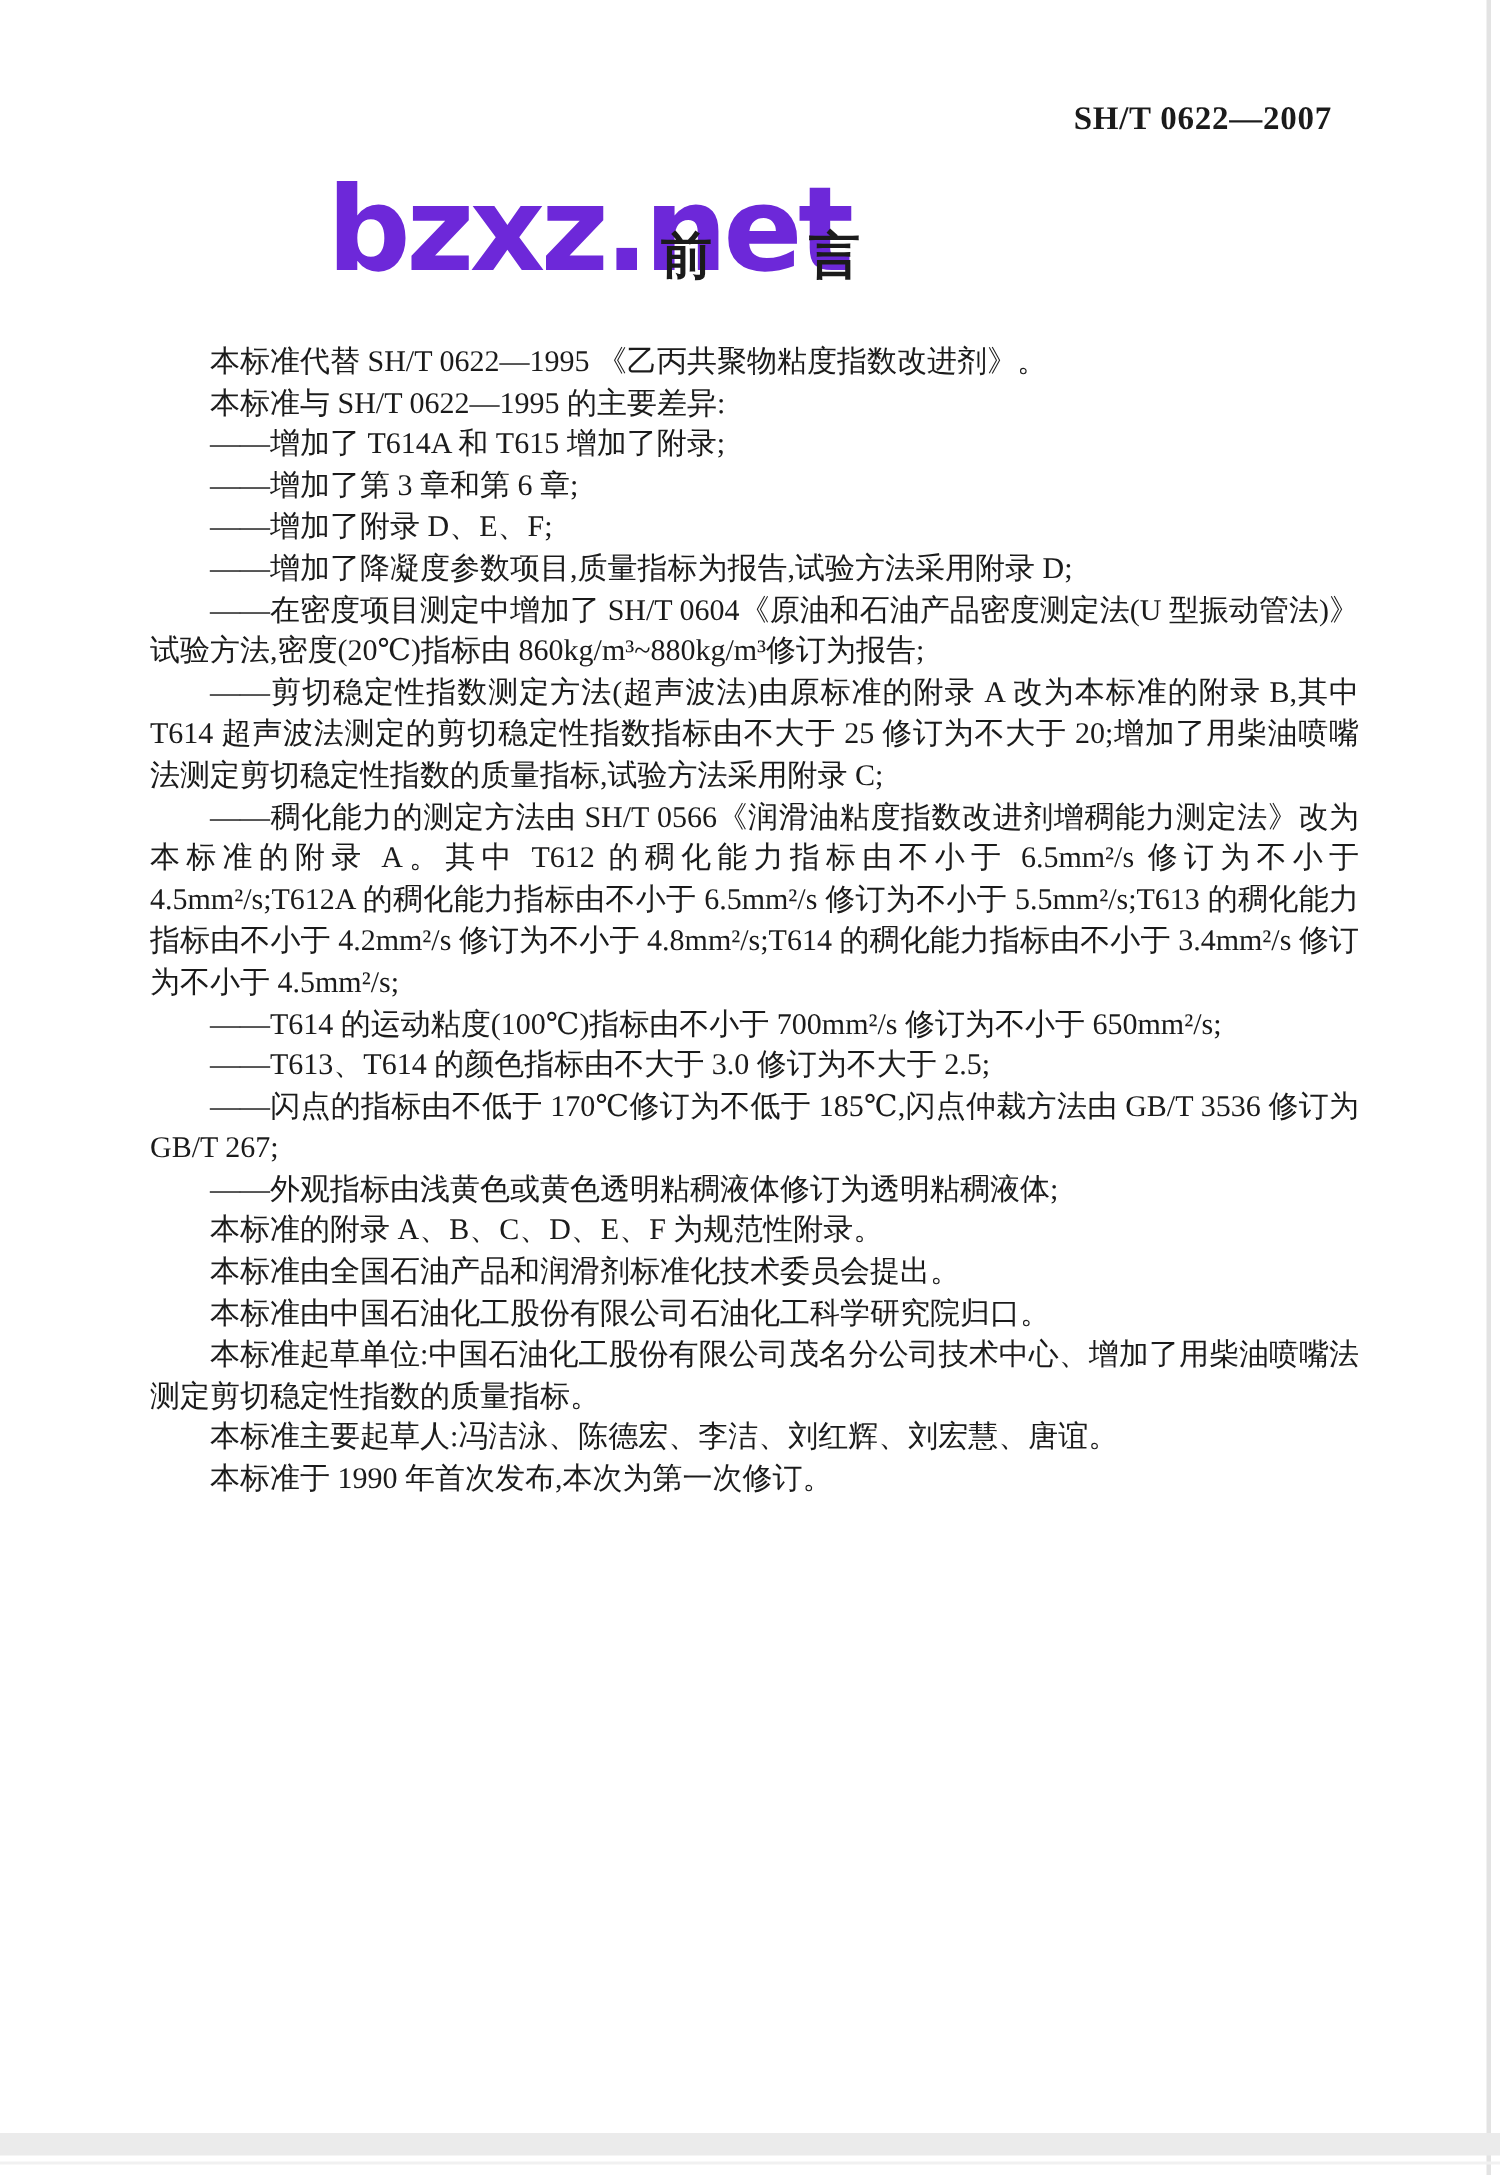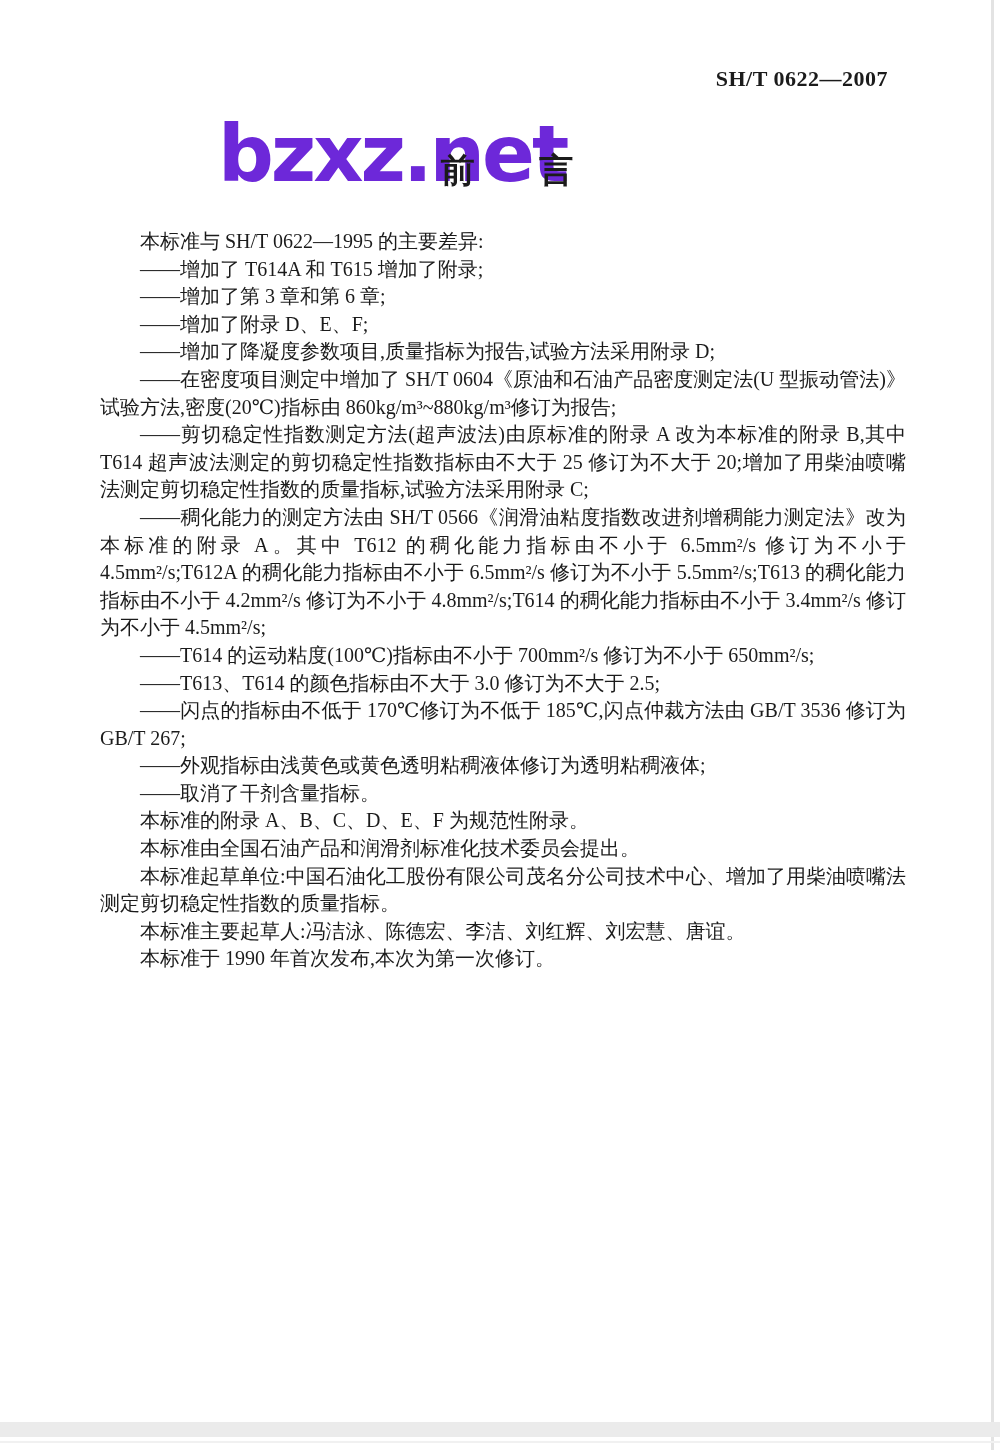--- a/index.html
+++ b/index.html
@@ -97,35 +97,36 @@
 </head>
 <body>
 
 <div class="watermark">bzxz.net</div>
 
 <div class="doc-number">SH/T 0622—2007</div>
 
 <h1 class="page-title">前　言</h1>
 
 <div class="content">
+  <p>本标准代替 SH/T 0622—1995 《乙丙共聚物粘度指数改进剂》。</p>
   <p>本标准与 SH/T 0622—1995 的主要差异:</p>
   <p>——增加了 T614A 和 T615 增加了附录;</p>
   <p>——增加了第 3 章和第 6 章;</p>
   <p>——增加了附录 D、E、F;</p>
   <p>——增加了降凝度参数项目,质量指标为报告,试验方法采用附录 D;</p>
   <p>——在密度项目测定中增加了 SH/T 0604《原油和石油产品密度测定法(U 型振动管法)》试验方法,密度(20℃)指标由 860kg/m³~880kg/m³修订为报告;</p>
   <p>——剪切稳定性指数测定方法(超声波法)由原标准的附录 A 改为本标准的附录 B,其中 T614 超声波法测定的剪切稳定性指数指标由不大于 25 修订为不大于 20;增加了用柴油喷嘴法测定剪切稳定性指数的质量指标,试验方法采用附录 C;</p>
   <p>——稠化能力的测定方法由 SH/T 0566《润滑油粘度指数改进剂增稠能力测定法》改为本标准的附录 A。其中 T612 的稠化能力指标由不小于 6.5mm²/s 修订为不小于 4.5mm²/s;T612A 的稠化能力指标由不小于 6.5mm²/s 修订为不小于 5.5mm²/s;T613 的稠化能力指标由不小于 4.2mm²/s 修订为不小于 4.8mm²/s;T614 的稠化能力指标由不小于 3.4mm²/s 修订为不小于 4.5mm²/s;</p>
   <p>——T614 的运动粘度(100℃)指标由不小于 700mm²/s 修订为不小于 650mm²/s;</p>
   <p>——T613、T614 的颜色指标由不大于 3.0 修订为不大于 2.5;</p>
   <p>——闪点的指标由不低于 170℃修订为不低于 185℃,闪点仲裁方法由 GB/T 3536 修订为 GB/T 267;</p>
   <p>——外观指标由浅黄色或黄色透明粘稠液体修订为透明粘稠液体;</p>
-  <p>——取消了干剂含量指标。</p>
   <p>本标准的附录 A、B、C、D、E、F 为规范性附录。</p>
   <p>本标准由全国石油产品和润滑剂标准化技术委员会提出。</p>
+  <p>本标准由中国石油化工股份有限公司石油化工科学研究院归口。</p>
   <p>本标准起草单位:中国石油化工股份有限公司茂名分公司技术中心、增加了用柴油喷嘴法测定剪切稳定性指数的质量指标。</p>
   <p>本标准主要起草人:冯洁泳、陈德宏、李洁、刘红辉、刘宏慧、唐谊。</p>
   <p>本标准于 1990 年首次发布,本次为第一次修订。</p>
 </div>
 
 <div class="edge-vline"></div>
 <div class="edge-band"></div>
 <div class="edge-band-line"></div>
 
 </body></html>

